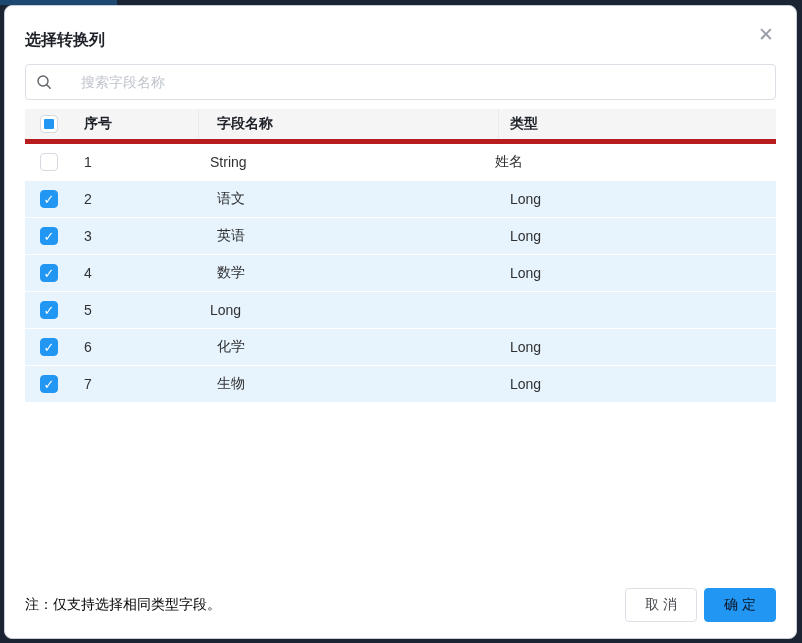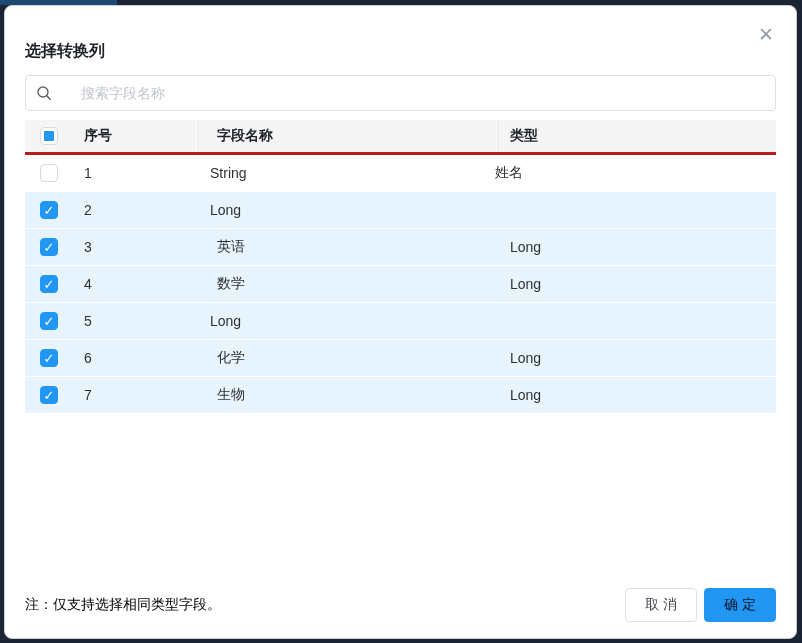--- a/index.html
+++ b/index.html
@@ -16,21 +16,21 @@
     background:var(--backdrop);
     position:relative;
   }
   .accent-strip{
     position:absolute;left:0;top:0;width:117px;height:5px;
     background:var(--accent);
   }
   .dialog{
     position:absolute;left:4px;top:5px;width:793px;height:634px;
     background:#fff;border:1px solid #c9cdd5;border-radius:8px;
-    padding:15px 20px;
+    padding:4px 20px;
   }
   .dialog-title{
     margin-top:19px;font-size:16px;font-weight:700;color:#1f2329;
     line-height:22px;
   }
   .close{
     position:absolute;top:19px;right:20px;width:20px;height:20px;
     font-size:19px;line-height:20px;text-align:center;color:#9a9ea6;
     cursor:pointer;font-weight:300;
   }
@@ -40,21 +40,21 @@
   }
   .search-box svg{flex:0 0 auto;margin-right:8px;}
   .search-box input{
     flex:1;border:none;outline:none;font-size:14px;color:#303133;
     font-family:inherit;background:transparent;
   }
   .search-box input::placeholder{color:#c0c4cc;}
   .table{margin-top:9px;}
   .thead{
     display:flex;align-items:flex-end;height:35px;background:var(--header-bg);
-    font-size:14px;font-weight:700;color:#1f2329;border-bottom:3px solid #b91c1c;
+    font-size:14px;font-weight:700;color:#1f2329;border-bottom:5px solid #b91c1c;
   }
   .trow{
     display:flex;align-items:center;height:37px;background:#fff;
     font-size:14px;color:#303133;border-bottom:1px solid #fff;
   }
   .trow.selected{background:var(--row-bg);}
   .cell{height:100%;display:flex;align-items:center;}
   .col-check{width:48px;justify-content:center;}
   .col-index{width:125px;padding-left:11px;}
   .col-name{width:300px;padding-left:18px;border-left:1px solid transparent;}
@@ -132,20 +132,21 @@
     <div class="cell col-name">姓名</div>
   </div>
 
   <div class="trow selected">
     <div class="cell col-check">
       <span class="checkbox checked">
         <span class="check-glyph">✓</span>
       </span>
     </div>
     <div class="cell col-index">2</div>
+    <div class="cell col-name">语文</div>
     <div class="cell col-type">Long</div>
   </div>
 
   <div class="trow selected">
     <div class="cell col-check">
       <span class="checkbox checked">
         <span class="check-glyph">✓</span>
       </span>
     </div>
     <div class="cell col-index">3</div>

